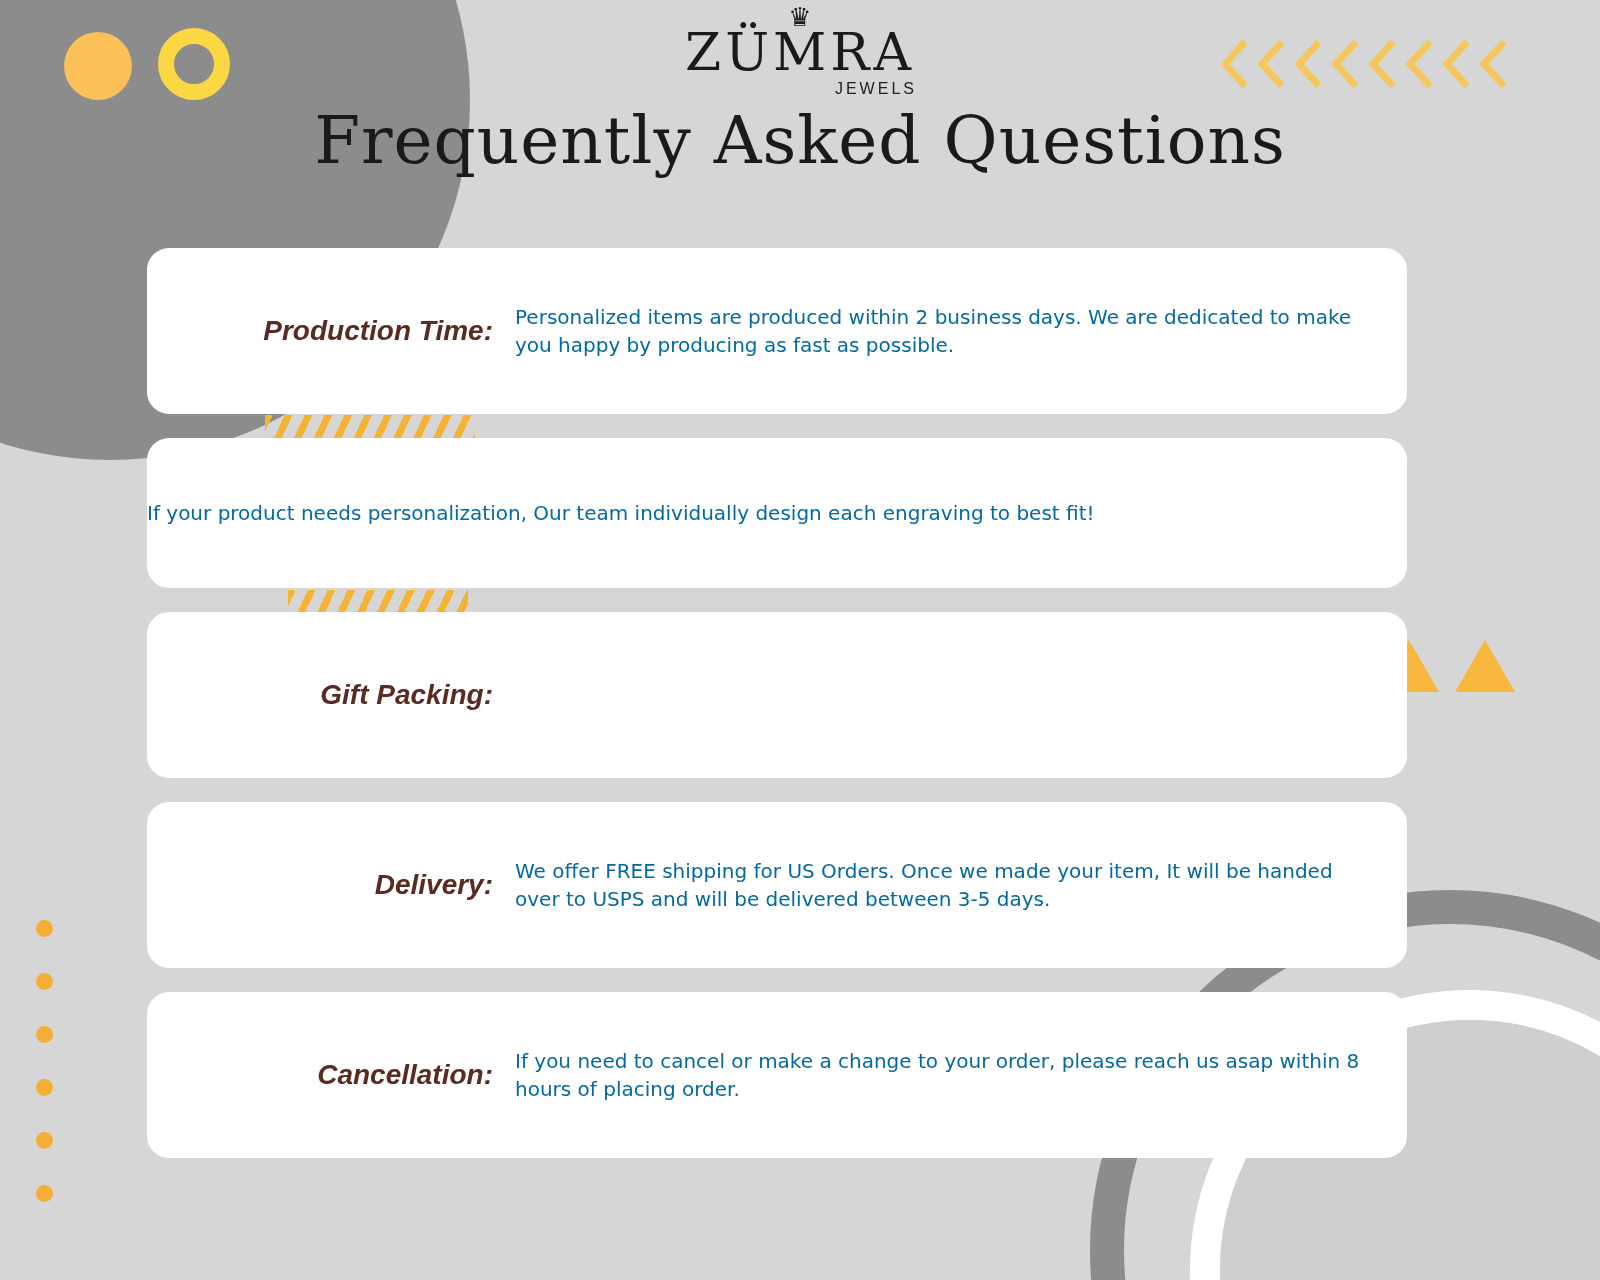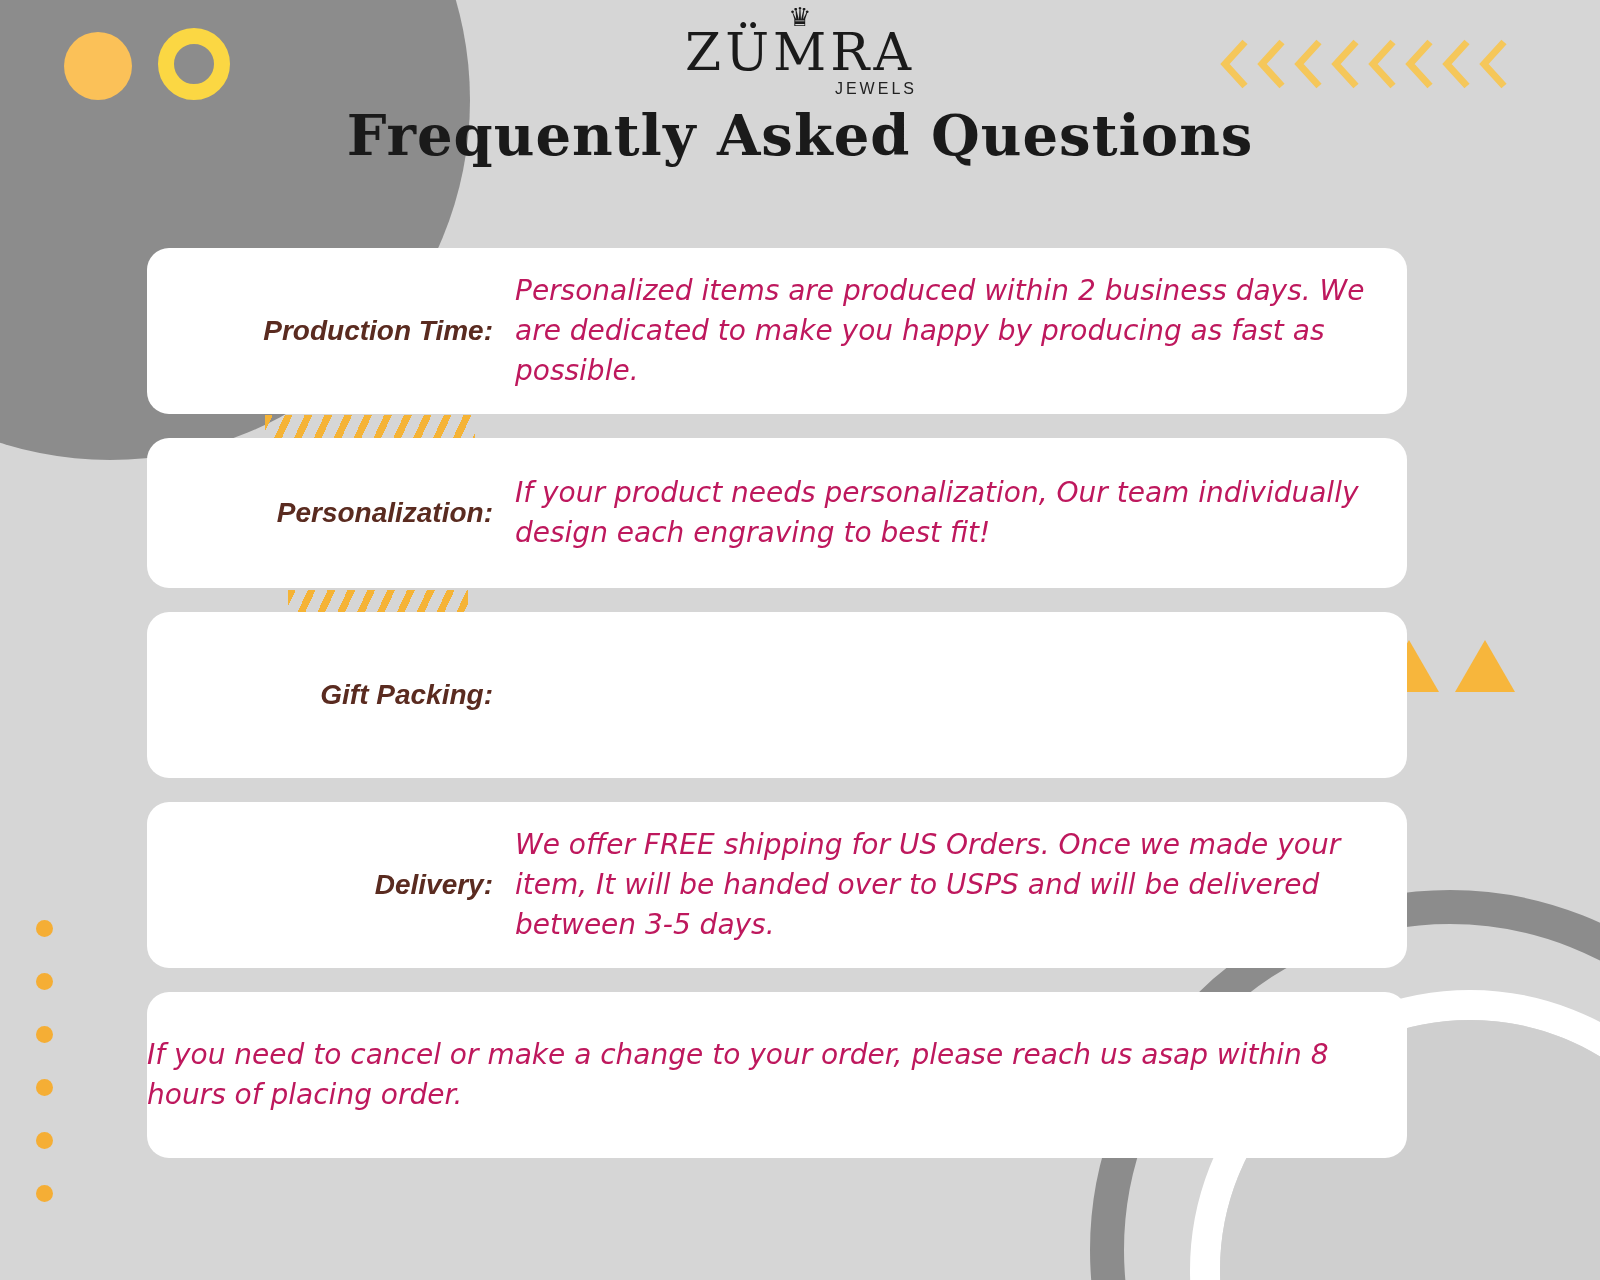--- a/index.html
+++ b/index.html
@@ -172,25 +172,24 @@
     position: absolute;
     right: -2px;
     bottom: -20px;
     font-family: "Liberation Sans", sans-serif;
     font-size: 16px;
     letter-spacing: 3px;
     color: #222;
   }
   .faq-title {
     font-family: "DejaVu Serif", serif;
-    font-size: 56px;
+    font-size: 66px;
     color: #1a1a1a;
     margin-top: 24px;
     letter-spacing: 1px;
-    font-weight: bold;
   }
 
   
   .faq-list {
     position: absolute;
     left: 147px;
     top: 248px;
     width: 1260px;
     z-index: 4;
   }
@@ -211,24 +210,23 @@
     font-style: italic;
     font-weight: bold;
     font-size: 28px;
     color: #5a2b20;
     text-align: right;
     padding-right: 22px;
   }
   .faq-a {
     flex: 1;
     font-family: "DejaVu Sans", sans-serif;
-    font-size: 28px;
+    font-size: 20px;
     line-height: 1.42;
-    color: #be185d;
-    font-style: italic;
+    color: #0369a1;
   }
   .card-h3 { min-height: 166px; }
   .card-h2 { min-height: 150px; }
 </style>
 </head>
 <body>
 
 <div class="canvas">
 
   <div class="bg-gray-rect"></div>
@@ -308,31 +306,31 @@
   </div>
 
   <div class="faq-list">
 
     <div class="faq-card card-h3">
       <div class="faq-q">Production Time:</div>
       <div class="faq-a">Personalized items are produced within 2 business days. We are dedicated to make you happy by producing as fast as possible.</div>
     </div>
 
     <div class="faq-card card-h2">
-      <div class="faq-q">Personalization:</div>
       <div class="faq-a">If your product needs personalization, Our team individually design each engraving to best fit!</div>
     </div>
 
     <div class="faq-card card-h3">
       <div class="faq-q">Gift Packing:</div>
     </div>
 
     <div class="faq-card card-h3">
       <div class="faq-q">Delivery:</div>
       <div class="faq-a">We offer FREE shipping for US Orders. Once we made your item, It will be handed over to USPS and will be delivered between 3-5 days.</div>
     </div>
 
     <div class="faq-card card-h3">
+      <div class="faq-q">Cancellation:</div>
       <div class="faq-a">If you need to cancel or make a change to your order, please reach us asap within 8 hours of placing order.</div>
     </div>
 
   </div>
 </div>
 
 </body></html>

